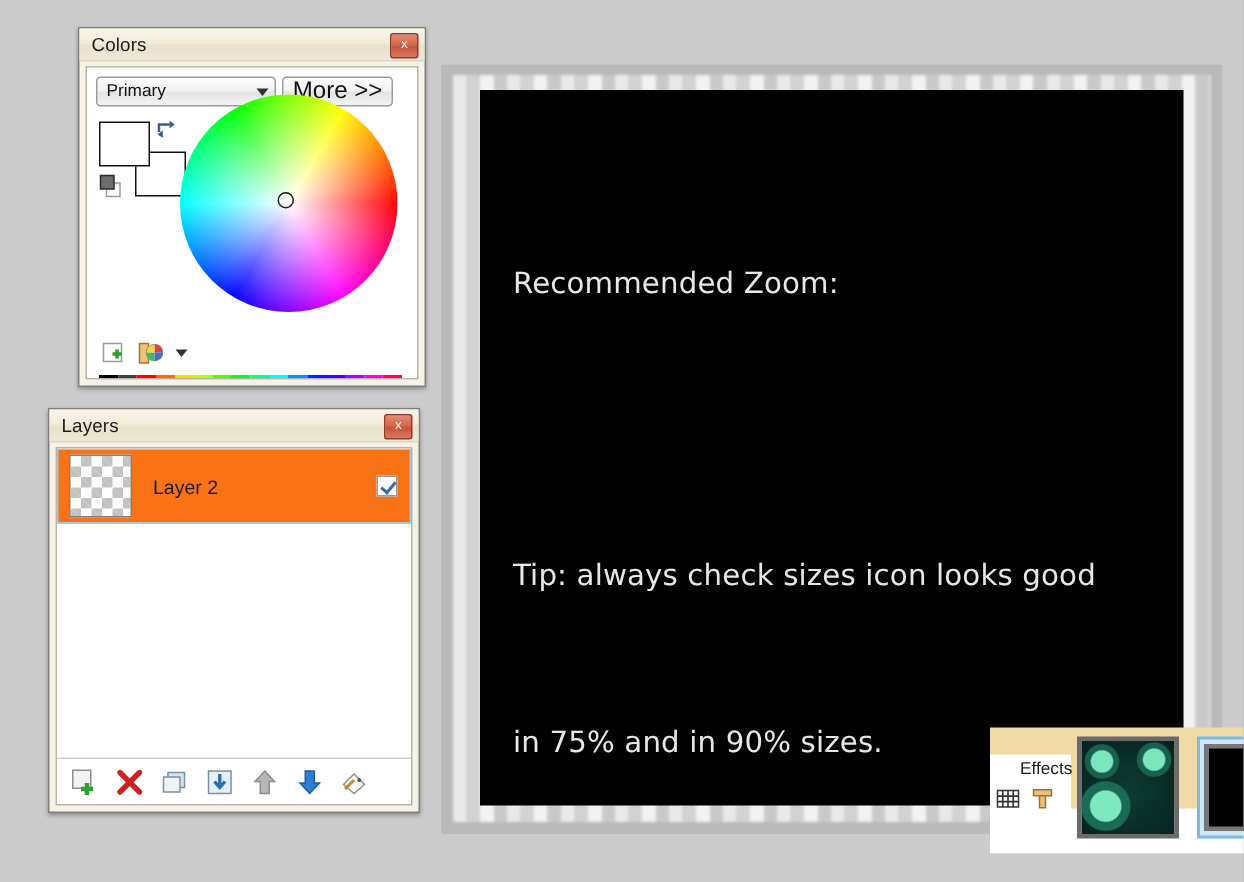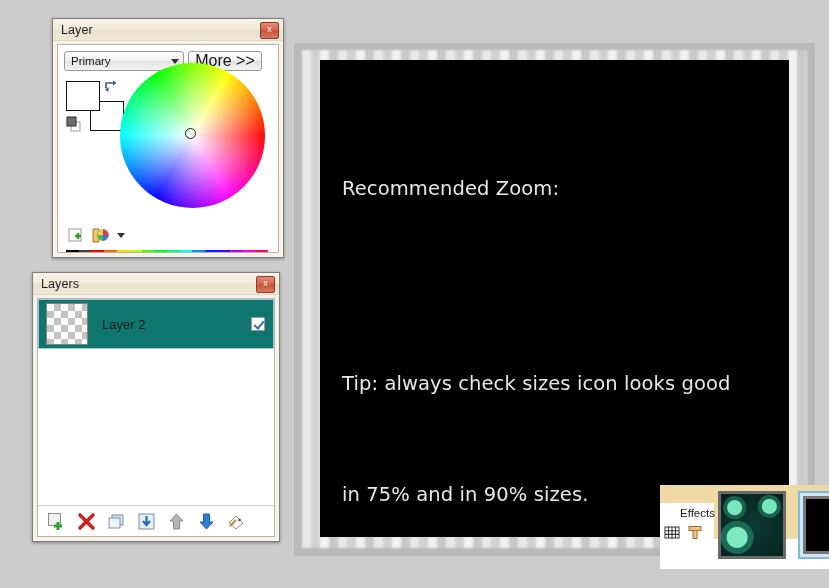--- a/index.html
+++ b/index.html
@@ -101,21 +101,21 @@
   .pal-row div{flex:1 1 auto;height:100%;cursor:pointer;}
 
   
   #layers-window{left:32px;top:272px;width:248px;height:270px;}
 
   .layer-item{
     display:flex;align-items:center;
     height:50px;padding:0 8px 0 7px;
     box-sizing:border-box;cursor:pointer;background:#fff;
   }
-  .layer-item.selected{background:#0f766e;border:1px solid #9fc6e0;box-sizing:border-box;}
+  .layer-item.selected{background:#f97316;border:1px solid #9fc6e0;box-sizing:border-box;}
   .layer-thumb{width:42px;height:42px;border:1px solid #808080;box-sizing:border-box;flex:0 0 auto;}
   .thumb-checker{
     background-image:
       linear-gradient(45deg,#c2c2c2 25%,transparent 25%,transparent 75%,#c2c2c2 75%,#c2c2c2),
       linear-gradient(45deg,#c2c2c2 25%,transparent 25%,transparent 75%,#c2c2c2 75%,#c2c2c2);
     background-size:14px 14px;background-position:0 0,7px 7px;background-color:#ffffff;
   }
   .thumb-black{background:#000;}
   .layer-name{flex:1 1 auto;margin-left:14px;font-size:13px;color:#1d1d1d;}
   .layer-check{
@@ -187,21 +187,21 @@
   .thumb-card.selected .inner{width:100%;height:100%;background:#000;border:3px solid #777;box-sizing:border-box;}
   .star{position:absolute;width:14px;height:14px;}
 
   .nosel{user-select:none;}
 </style>
 </head>
 <body class="nosel">
 
 <div class="win" id="colors-window">
   <div class="win-title">
-    <span class="t">Layer</span>
+    <span class="t">Colors</span>
     <div class="closebtn">x</div>
   </div>
 
   <div class="win-body">
 
     <div class="row-top">
       <div class="combo">
         <span>Primary</span>
         <span class="caret"></span>
       </div>

